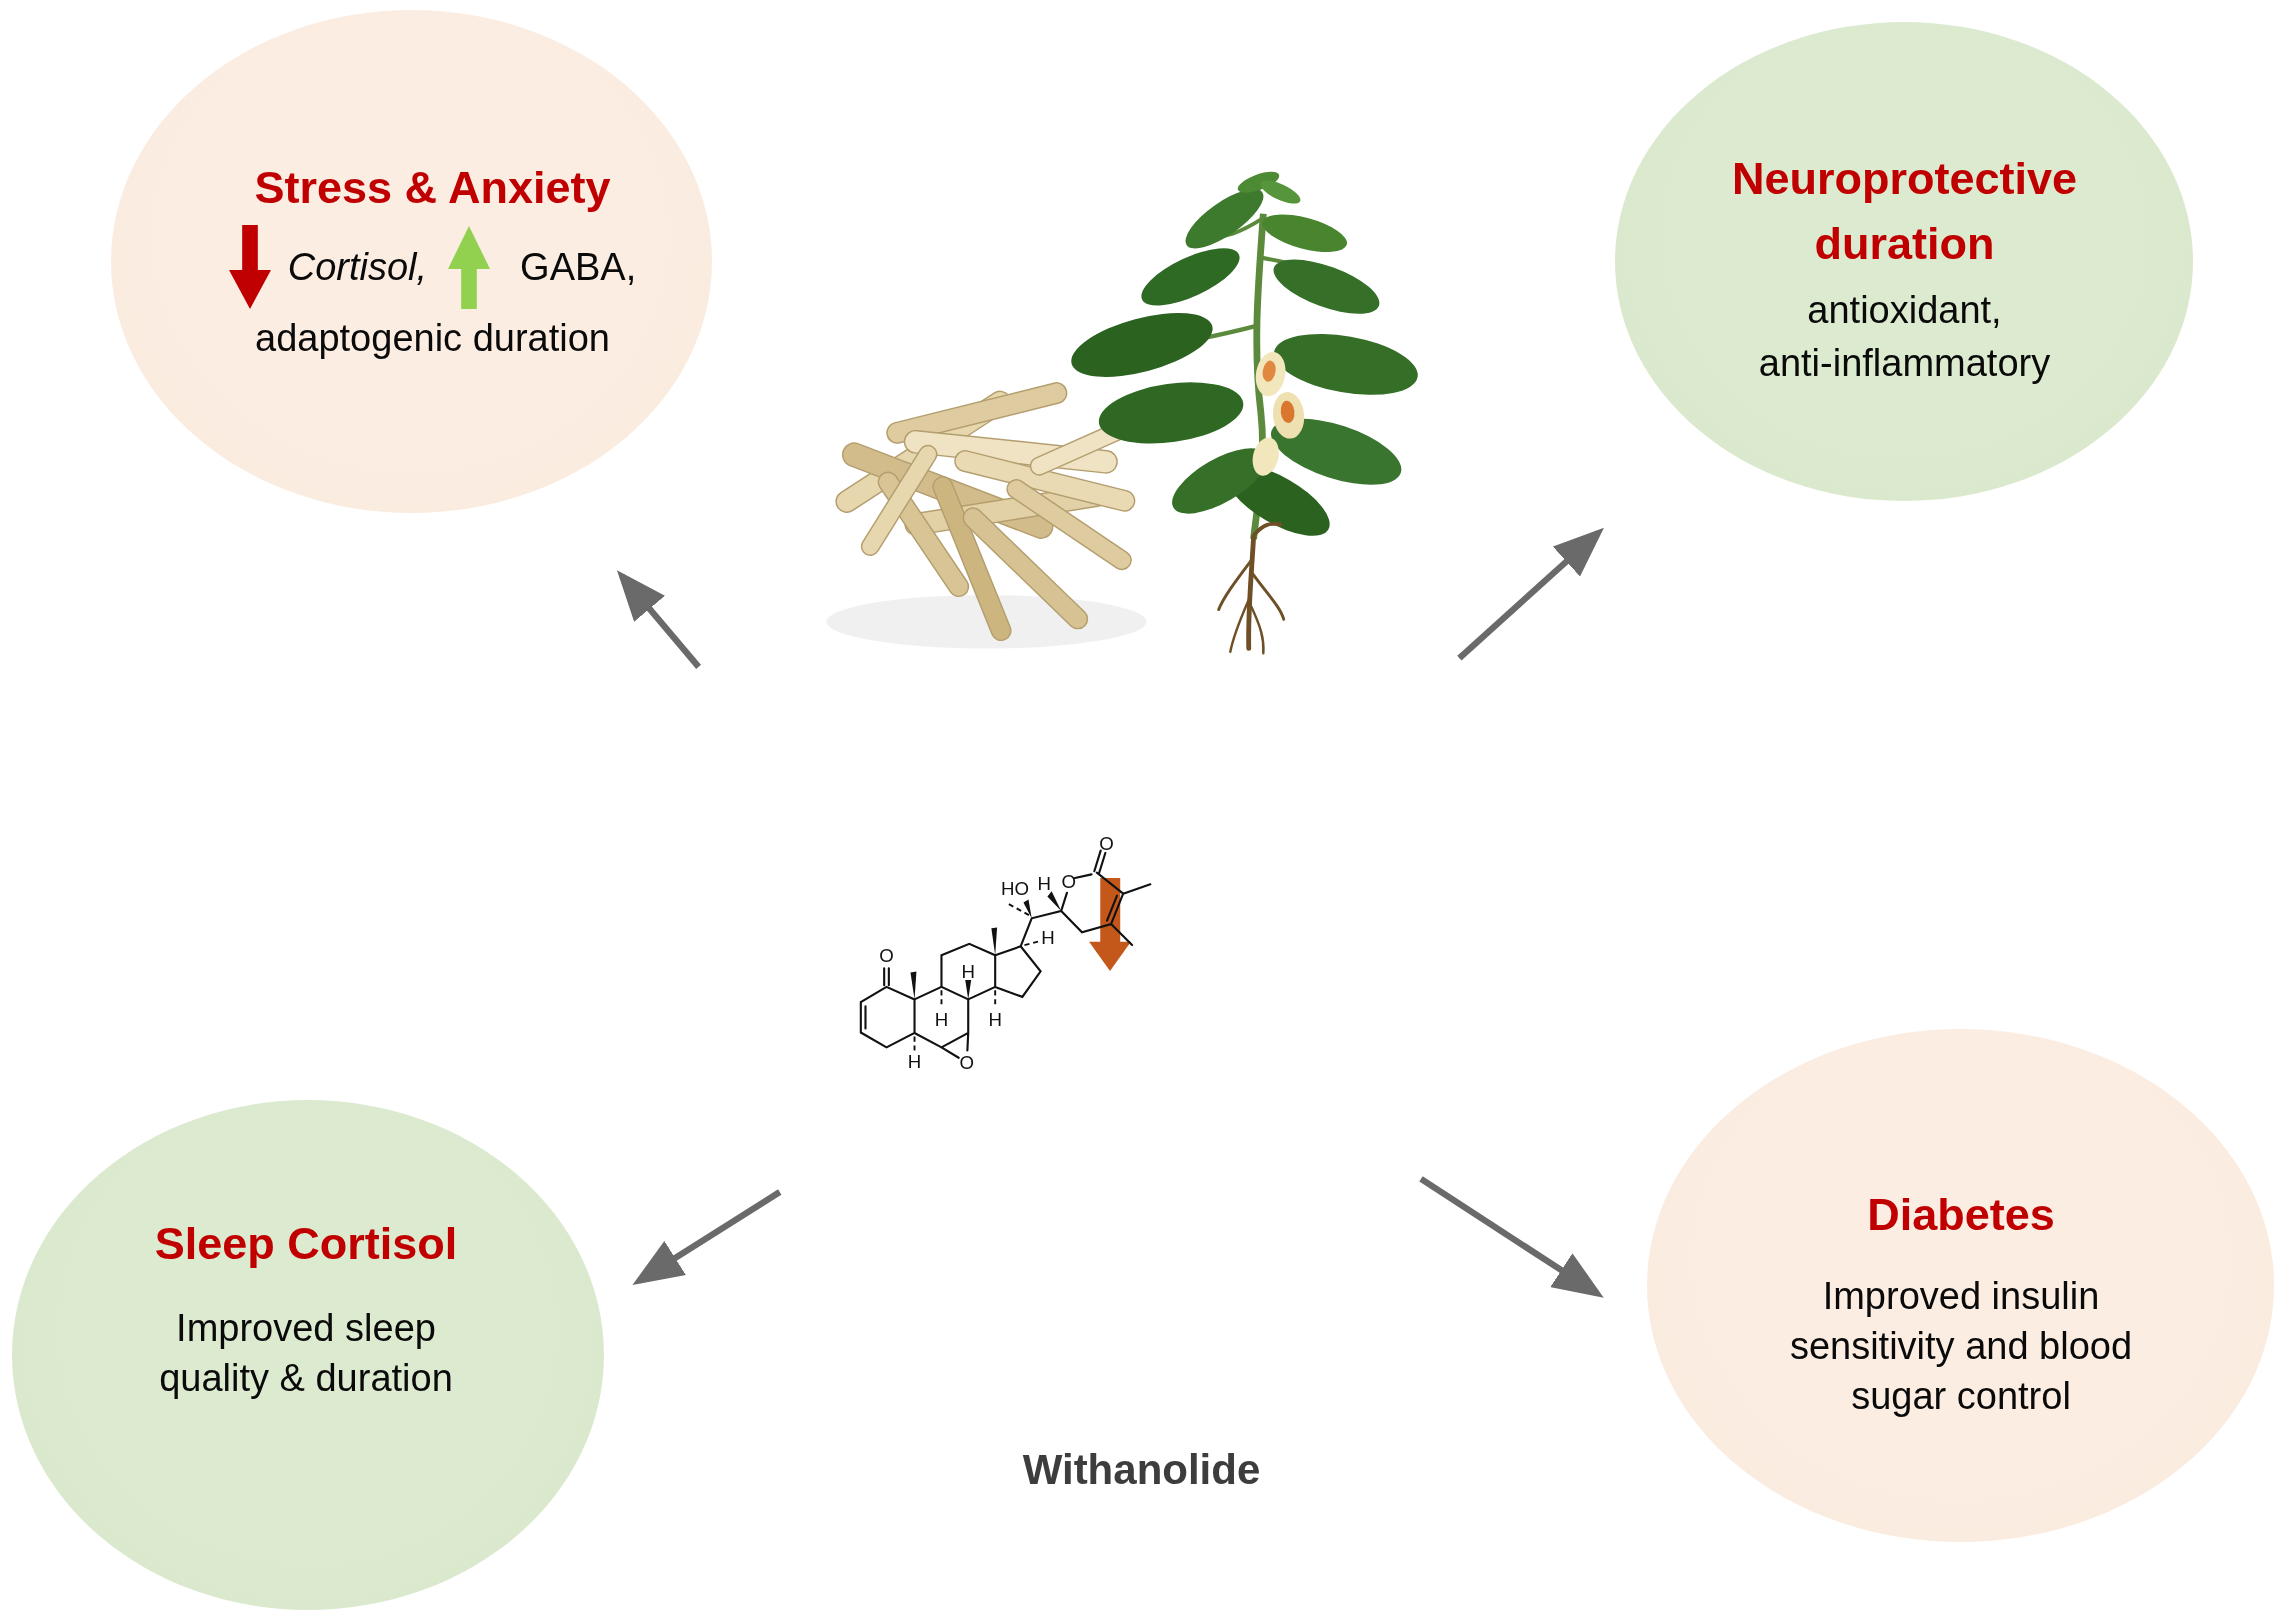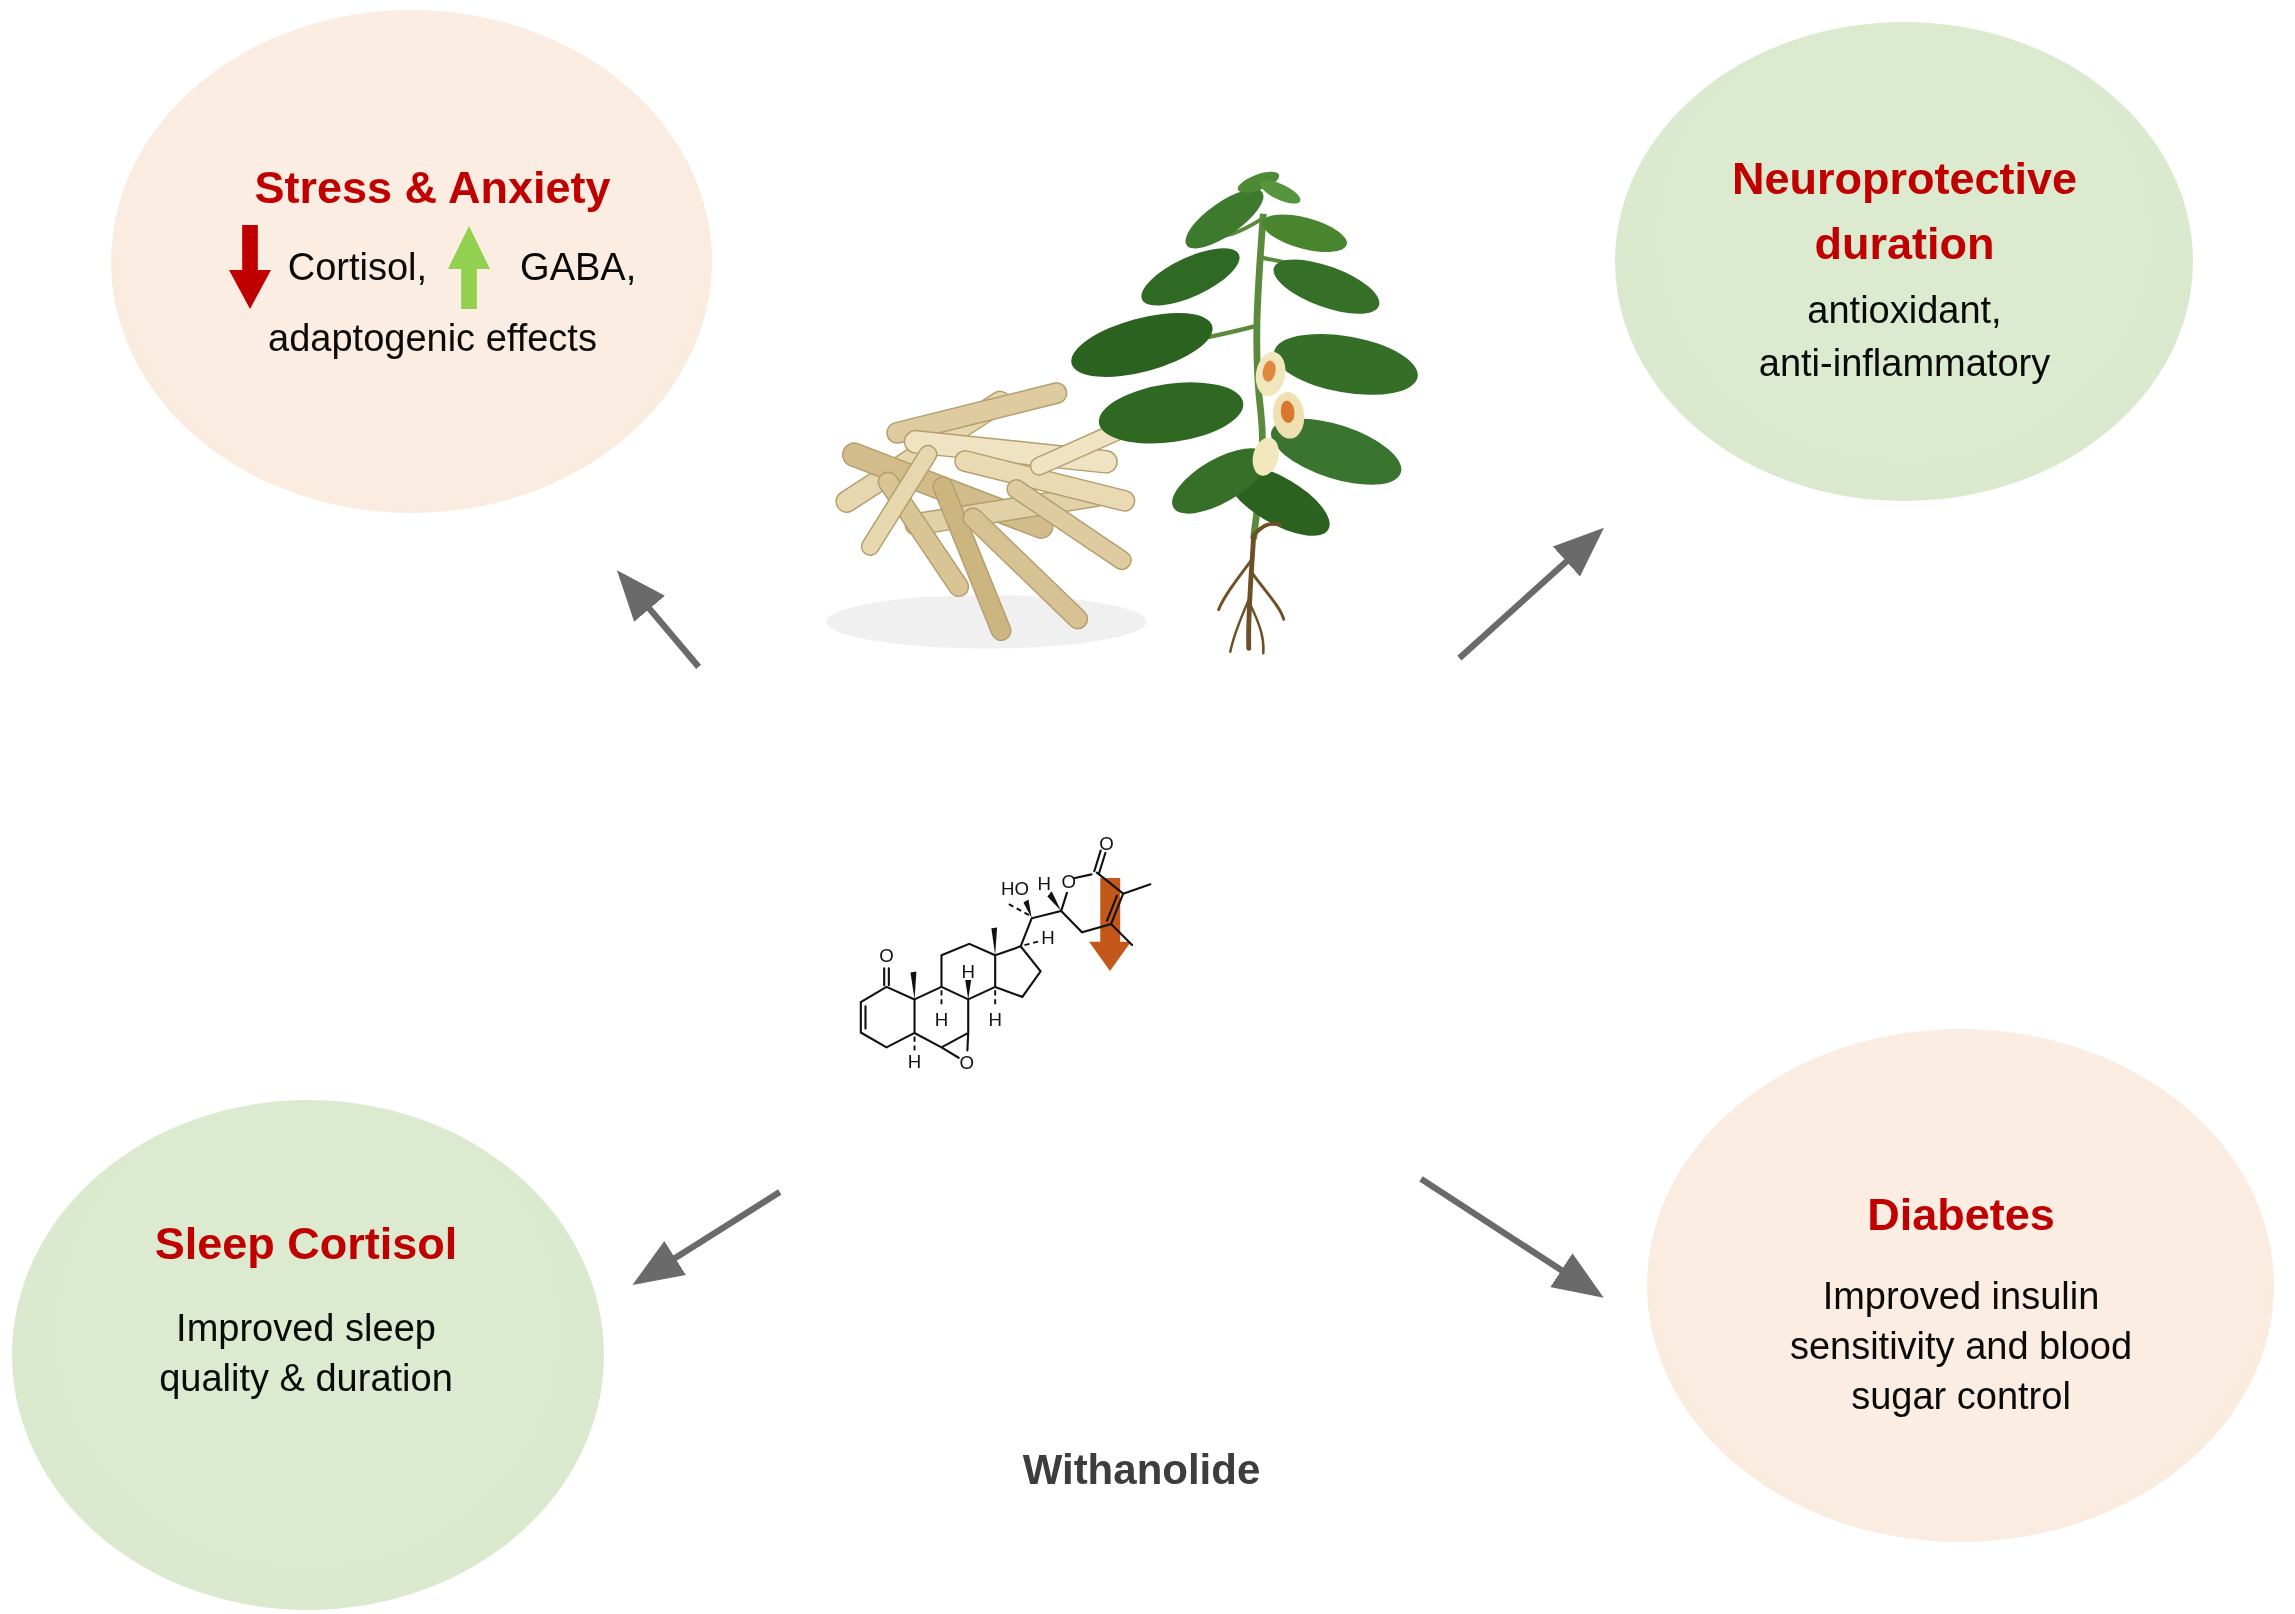--- a/index.html
+++ b/index.html
@@ -37,28 +37,28 @@
   <div class="circle green tr"></div>
   <div class="circle green bl"></div>
   <div class="circle peach br"></div>
 
   <div class="abs ctitle" style="left:165px;top:161px;width:535px;">Stress &amp; Anxiety</div>
   <div class="abs row" style="left:165px;top:221px;width:535px;height:92px;">
     <svg width="42" height="84" viewBox="0 0 86 172">
       <rect x="27" y="0" width="32" height="100" fill="var(--arrow-red)"></rect>
       <polygon points="0,92 86,92 43,172" fill="var(--arrow-red)"></polygon>
     </svg>
-    <span style="margin-left:17px;">Cortisol,</span>
+    <span style="margin-left:17px;font-style:italic;">Cortisol,</span>
     <svg width="42" height="83" viewBox="0 0 86 170" style="margin-left:21px;">
       <polygon points="43,0 86,88 0,88" fill="var(--arrow-green)"></polygon>
       <rect x="27" y="80" width="32" height="90" fill="var(--arrow-green)"></rect>
     </svg>
     <span style="margin-left:30px;">GABA,</span>
   </div>
-  <div class="abs cbody" style="left:165px;top:313px;width:535px;">adaptogenic effects</div>
+  <div class="abs cbody" style="left:165px;top:313px;width:535px;">adaptogenic duration</div>
 
   <div class="abs ctitle" style="left:1637px;top:146px;width:535px;line-height:1.45;">
     <div>Neuroprotective</div>
     <div>duration</div>
   </div>
   <div class="abs cbody" style="left:1637px;top:284px;width:535px;line-height:1.4;">
     <div>antioxidant,</div>
     <div>anti-inflammatory</div>
   </div>
 

